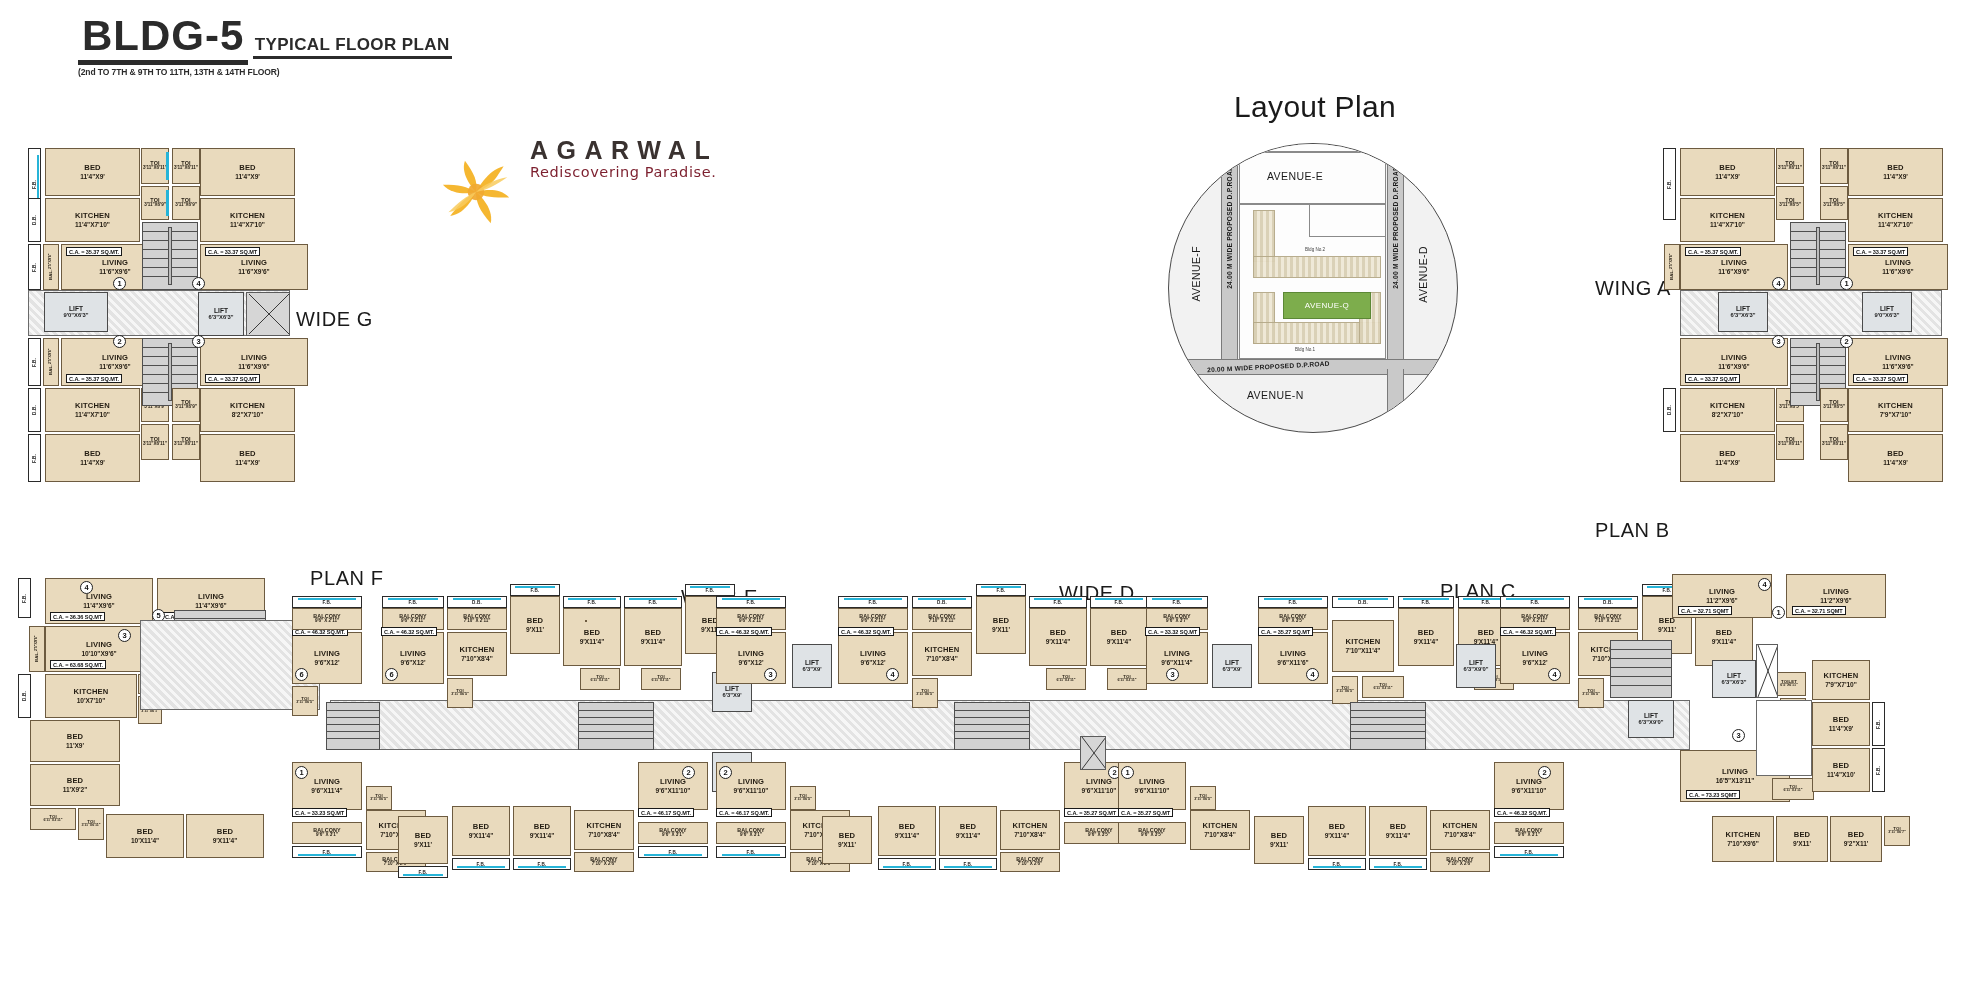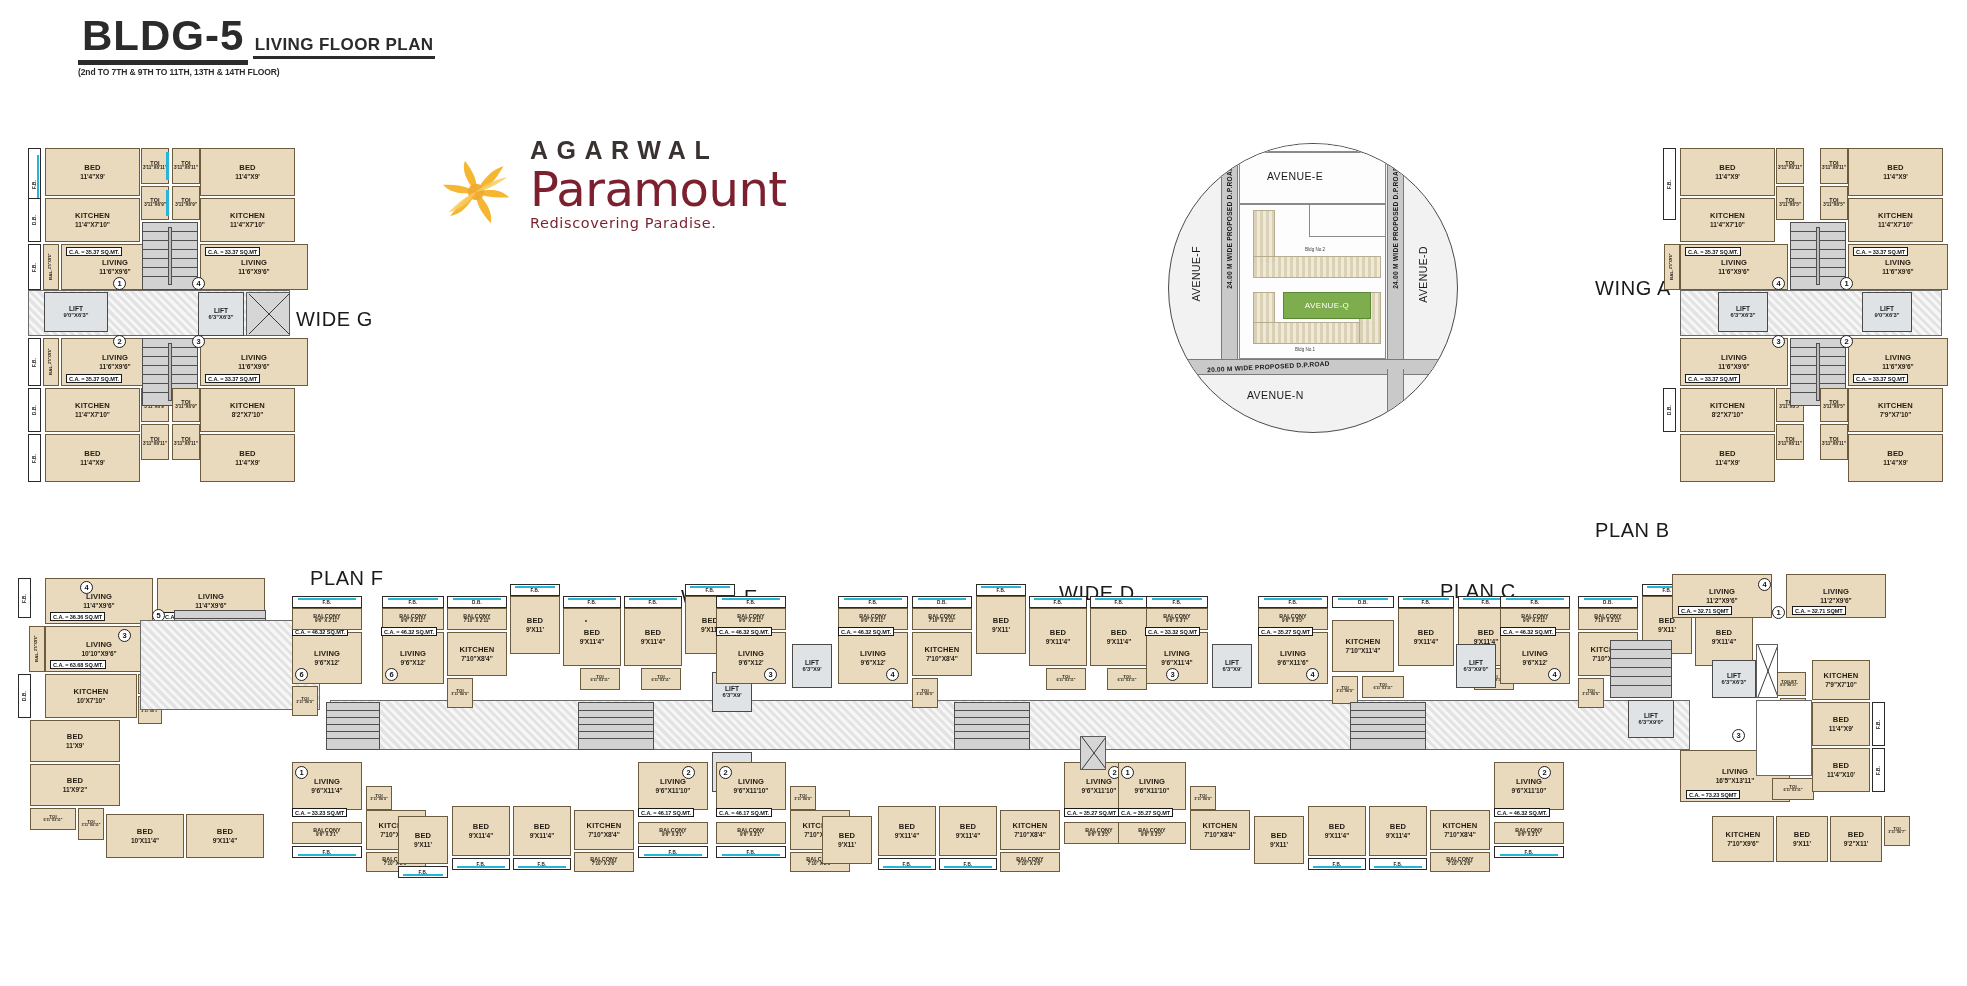--- a/index.html
+++ b/index.html
@@ -135,21 +135,21 @@
   .fb-band span { font-size:4.6px; font-weight:700; color:#1a1a1a; letter-spacing:.2px;}
   .fb-band .winline { position:absolute; left:8%; right:8%; bottom:1px; height:2px; background:#26b4d8; }
   .fb-band.top .winline { top:1px; bottom:auto; }
   .fb-band.vert span { writing-mode:vertical-rl; transform:rotate(180deg); }
 </style>
 </head>
 <body>
 
 <div id="title-block">
   <div id="bldg-title">BLDG-5</div>
-  <div id="plan-subtitle">LIVING  FLOOR PLAN</div>
+  <div id="plan-subtitle">TYPICAL  FLOOR PLAN</div>
   <div id="plan-floors">(2nd TO 7TH &amp; 9TH TO 11TH, 13TH &amp; 14TH FLOOR)</div>
 </div>
 
 <div id="brand">
   <div id="brand-mark">
     <svg viewBox="0 0 100 100" width="92" height="92" aria-hidden="true">
       <g fill="#f5b731">
         <path d="M50 50 C50 50 62 26 80 22 C70 38 66 44 50 50 Z"></path>
         <path d="M50 50 C50 50 74 42 86 56 C68 56 60 56 50 50 Z"></path>
         <path d="M50 50 C50 50 70 66 66 84 C54 70 50 62 50 50 Z"></path>
@@ -161,26 +161,26 @@
         <circle cx="50" cy="50" r="9"></circle>
       </g>
       <g fill="#f9cc5e" opacity=".85">
         <path d="M50 50 C58 42 72 36 84 34 C72 42 62 48 50 50 Z"></path>
         <path d="M50 50 C44 60 32 70 20 72 C30 62 40 54 50 50 Z"></path>
       </g>
     </svg>
   </div>
   <div id="brand-text">
     <div id="brand-agarwal">AGARWAL</div>
-    <div id="brand-paramount">Paramount</div>
     <div id="brand-tagline">Rediscovering Paradise.</div>
   </div>
 </div>
 
 <div id="layout-plan">
+  <div id="layout-plan-title">Layout Plan</div>
   <div id="layout-circle">
 
     <div class="lp-road" style="left:52px; top:-6px; width:17px; height:230px;"></div>
     <div class="lp-road" style="left:218px; top:-6px; width:17px; height:230px;"></div>
 
     <div class="lp-road-h" style="left:-10px; top:215px; width:320px; height:16px;"></div>
 
     <div class="lp-road" style="left:218px; top:225px; width:17px; height:80px;"></div>
 
     <div class="lp-plot" style="left:70px; top:8px; width:147px; height:52px;"></div>

